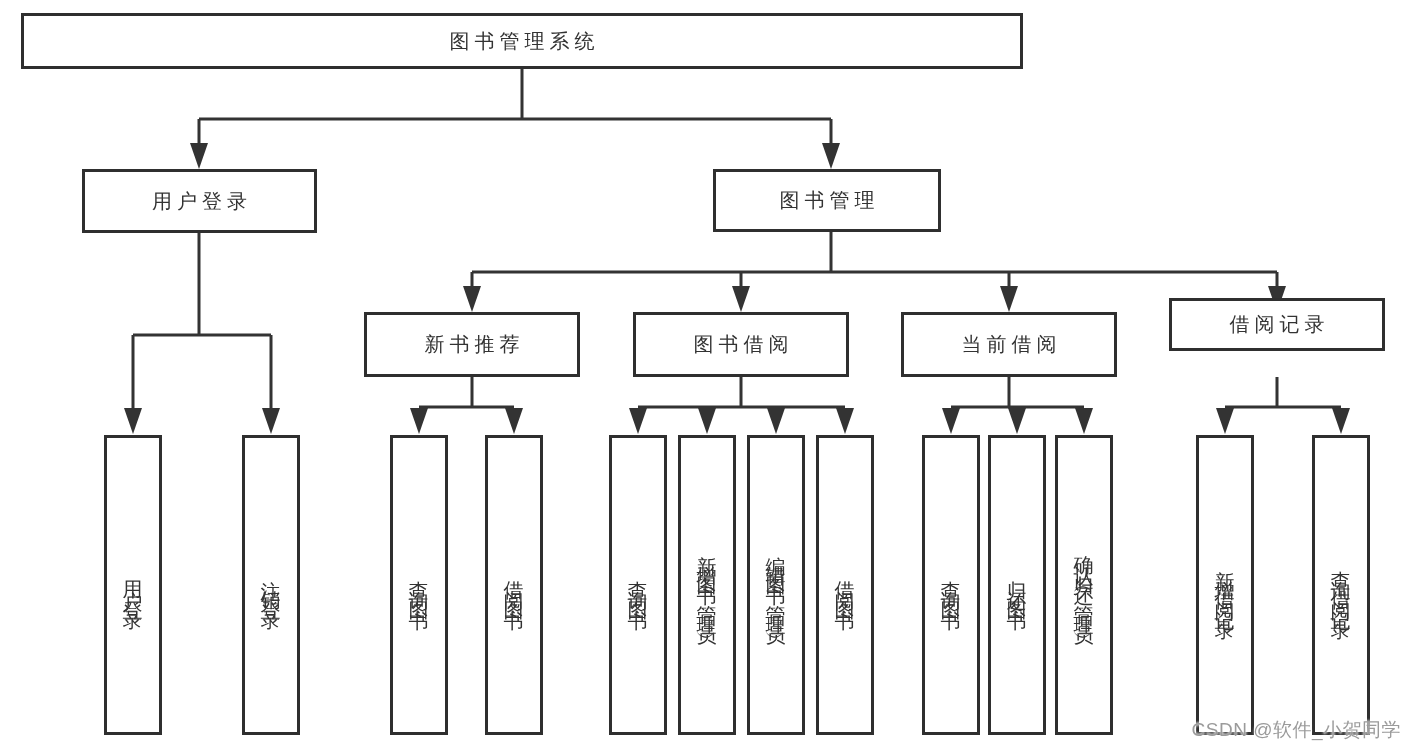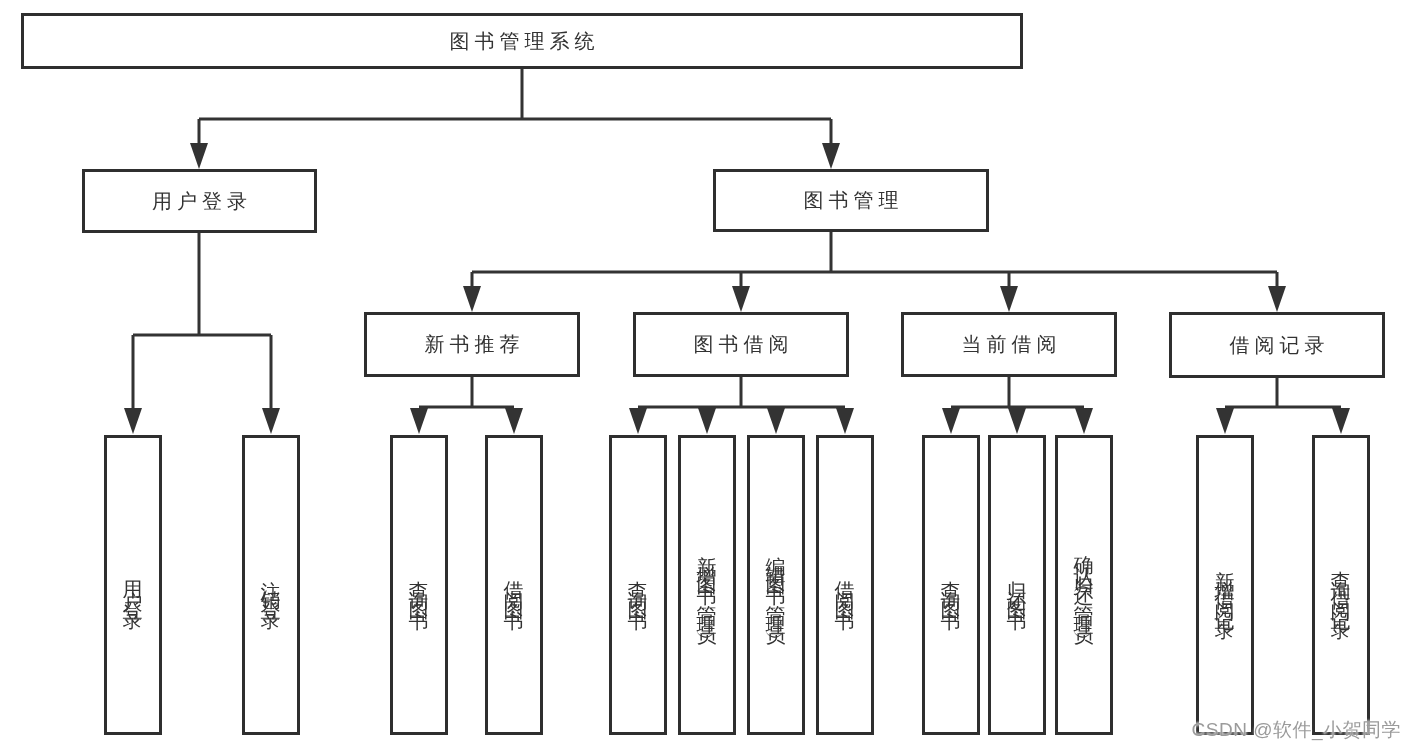--- a/index.html
+++ b/index.html
@@ -125,34 +125,34 @@
     </g>
   </svg>
 
   <div class="node" style="left:21px; top:13px; width:1002px; height:56px;">
     <span class="h-label">图书管理系统</span>
   </div>
 
   <div class="node" style="left:82px; top:169px; width:235px; height:64px;">
     <span class="h-label">用户登录</span>
   </div>
-  <div class="node" style="left:713px; top:169px; width:276px; height:63px;">
+  <div class="node" style="left:713px; top:169px; width:228px; height:63px;">
     <span class="h-label">图书管理</span>
   </div>
 
   <div class="node" style="left:364px; top:312px; width:216px; height:65px;justify-content:center;">
     <span class="h-label">新书推荐</span>
   </div>
   <div class="node" style="left:901px; top:312px; width:216px; height:65px;">
     <span class="h-label">当前借阅</span>
   </div>
   <div class="node" style="left:633px; top:312px; width:216px; height:65px;">
     <span class="h-label">图书借阅</span>
   </div>
-  <div class="node" style="left:1169px; top:312px; width:216px; height:66px;">
+  <div class="node" style="left:1169px; top:298px; width:216px; height:53px;">
     <span class="h-label">借阅记录</span>
   </div>
 
   <div class="node leaf" style="left:104px; top:435px; width:58px; height:300px;">
     <span class="v-label">用户登录</span>
   </div>
   <div class="node leaf" style="left:242px; top:435px; width:58px; height:300px;">
     <span class="v-label">注销登录</span>
   </div>
 

